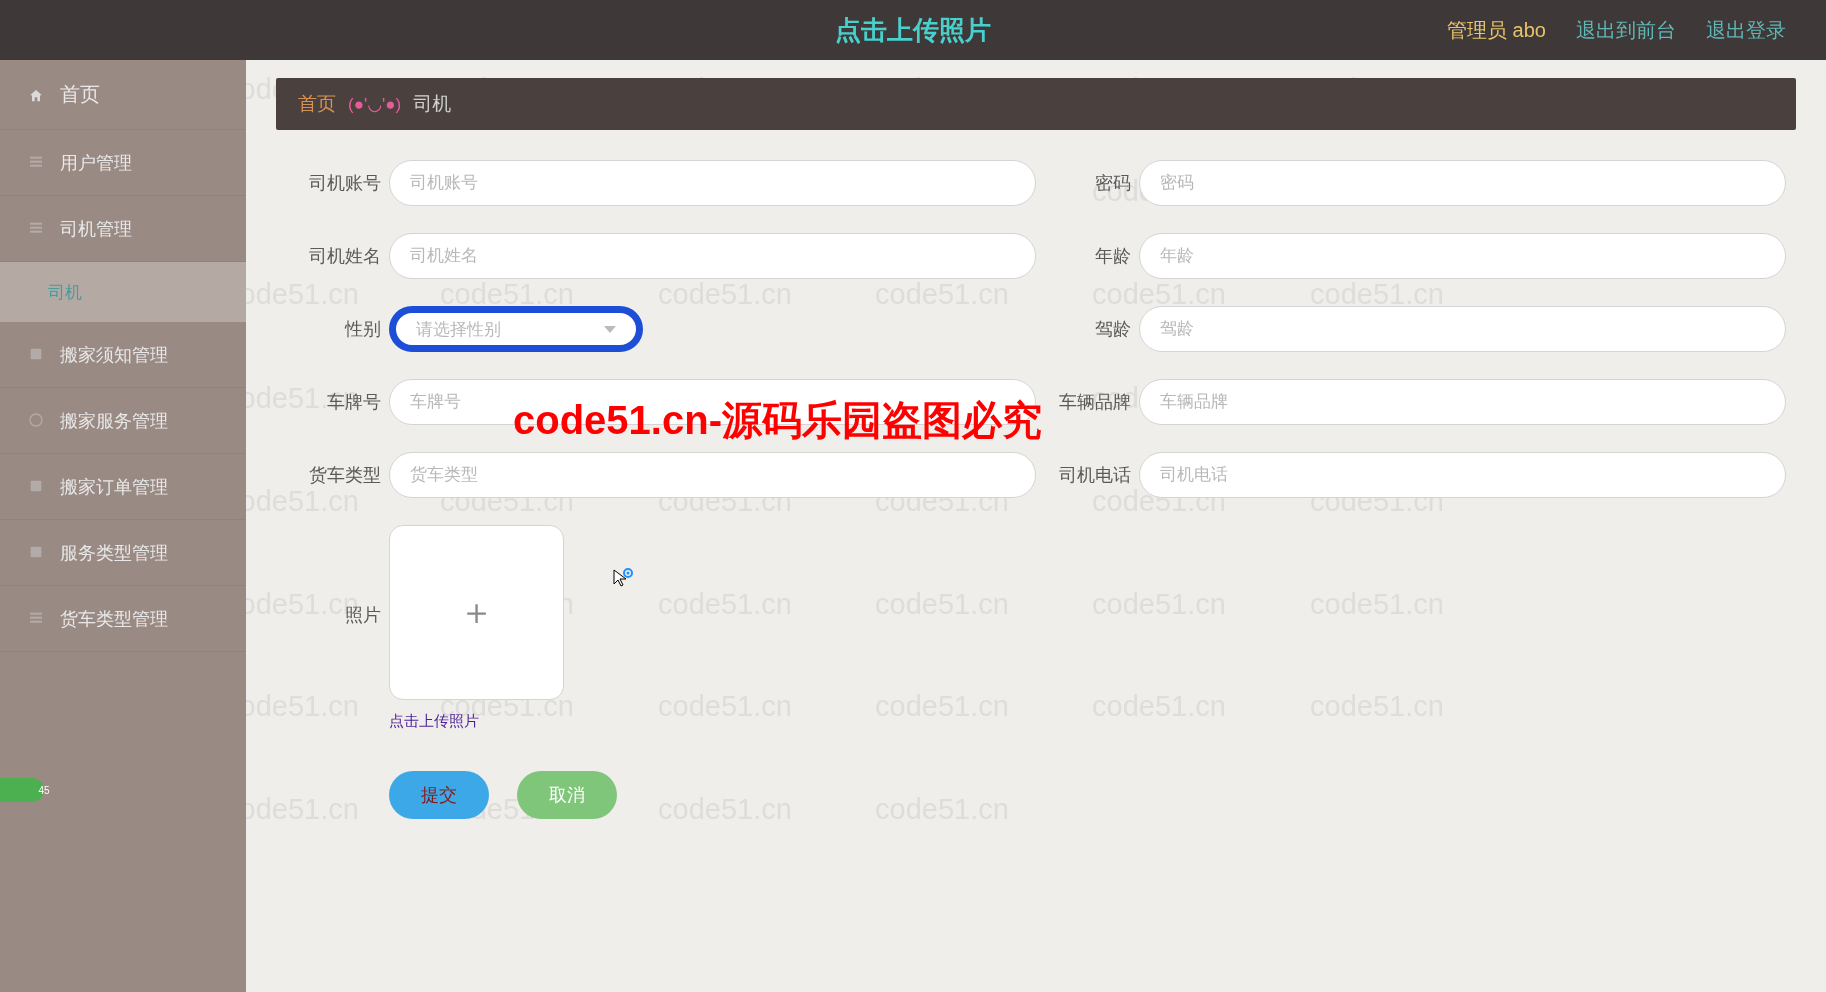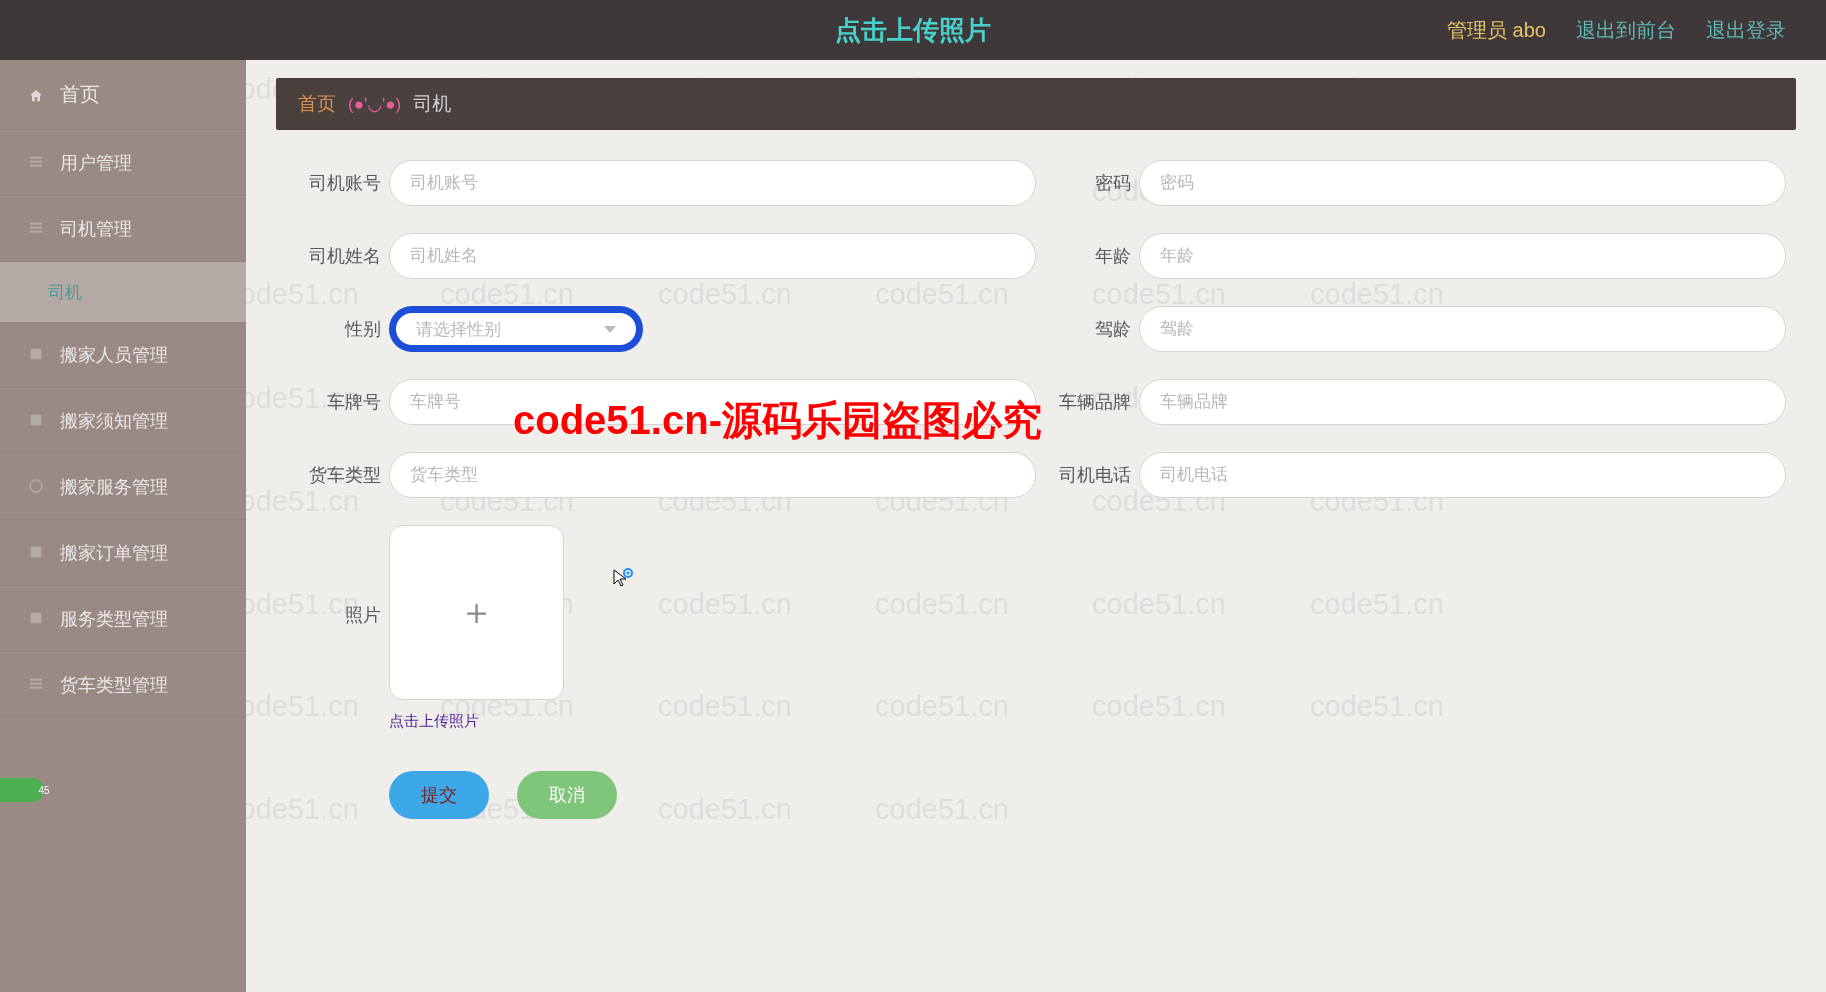--- a/index.html
+++ b/index.html
@@ -159,26 +159,20 @@
           </svg></span>
       <span>司机管理</span>
     </div>
     <div class="nav-sub">
       <span>司机</span>
     </div>
     <div class="nav-item">
       <span class="nav-icon"><svg class="ico" viewBox="0 0 24 24" fill="#ccc">
             <rect x="4" y="4" width="16" height="16" rx="2"></rect>
           </svg></span>
-      <span>搬家人员管理</span>
-    </div>
-    <div class="nav-item">
-      <span class="nav-icon"><svg class="ico" viewBox="0 0 24 24" fill="#ccc">
-            <rect x="4" y="4" width="16" height="16" rx="2"></rect>
-          </svg></span>
       <span>搬家须知管理</span>
     </div>
     <div class="nav-item">
       <span class="nav-icon"><svg class="ico" viewBox="0 0 24 24" fill="none" stroke="#ccc" stroke-width="2">
             <circle cx="12" cy="12" r="9"></circle>
           </svg></span>
       <span>搬家服务管理</span>
     </div>
     <div class="nav-item">
       <span class="nav-icon"><svg class="ico" viewBox="0 0 24 24" fill="#ccc">

